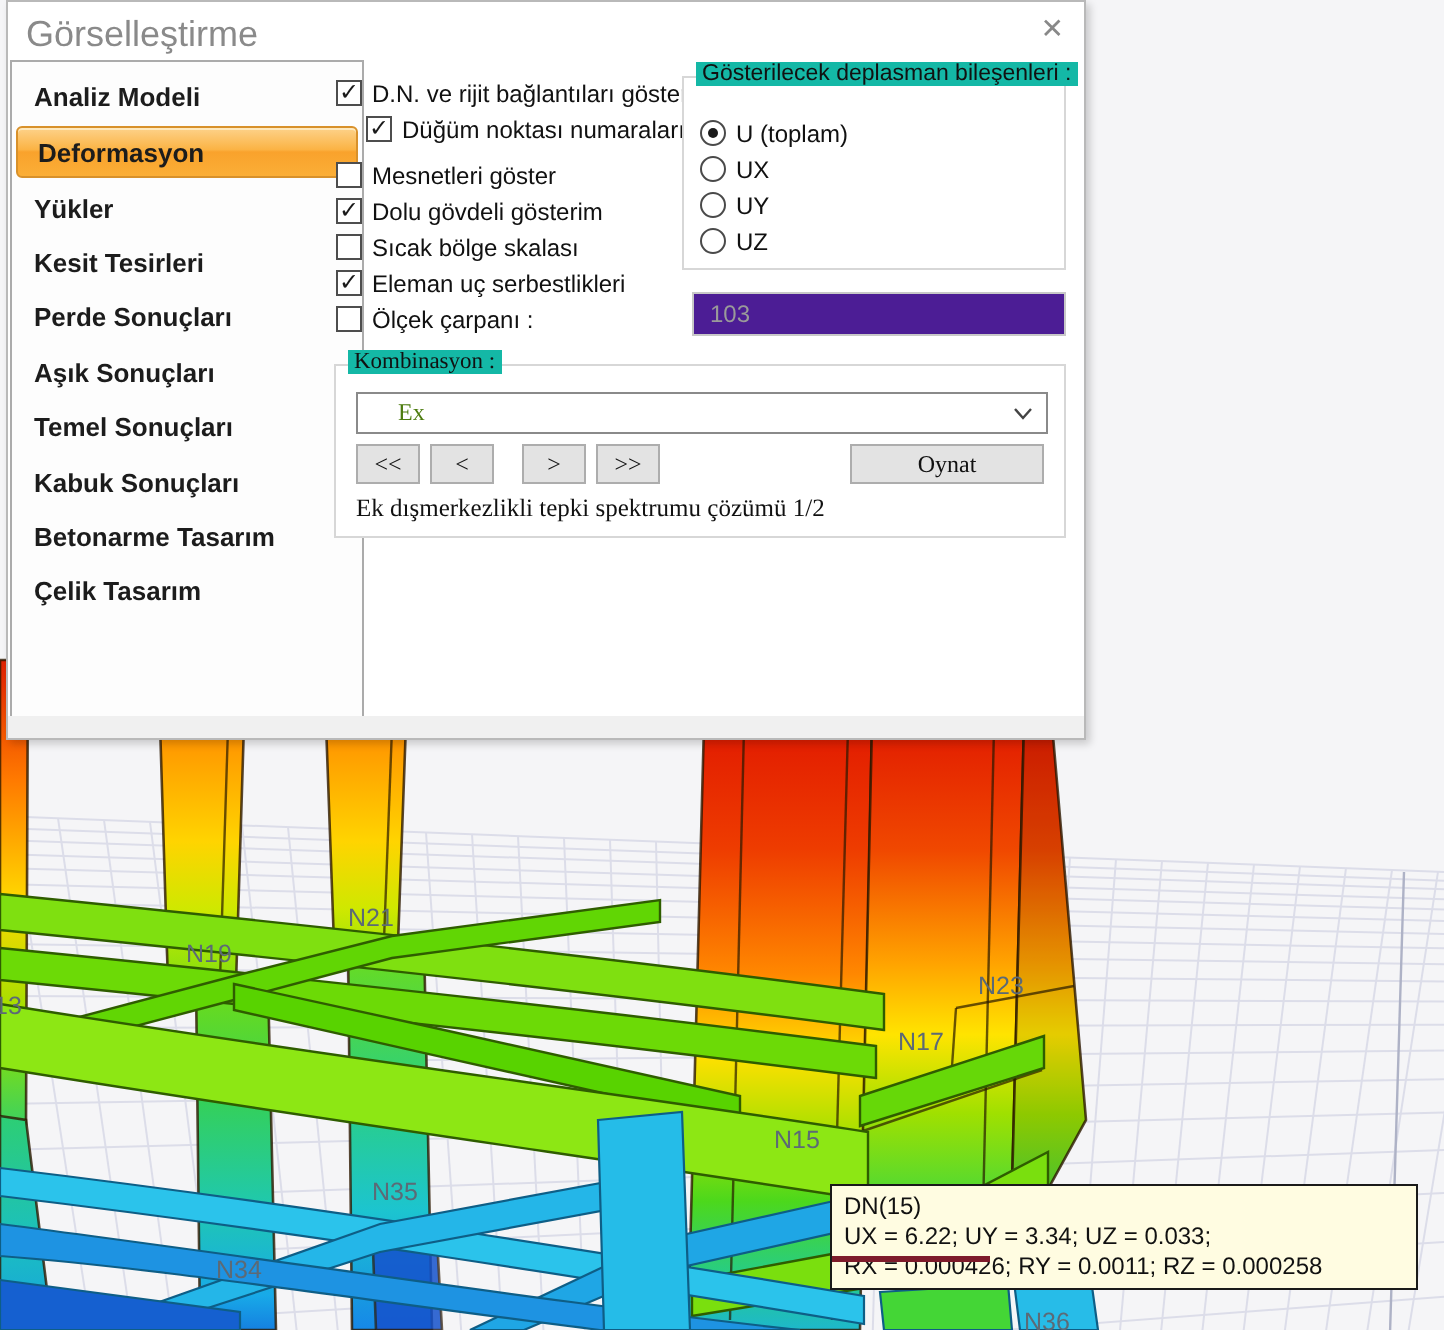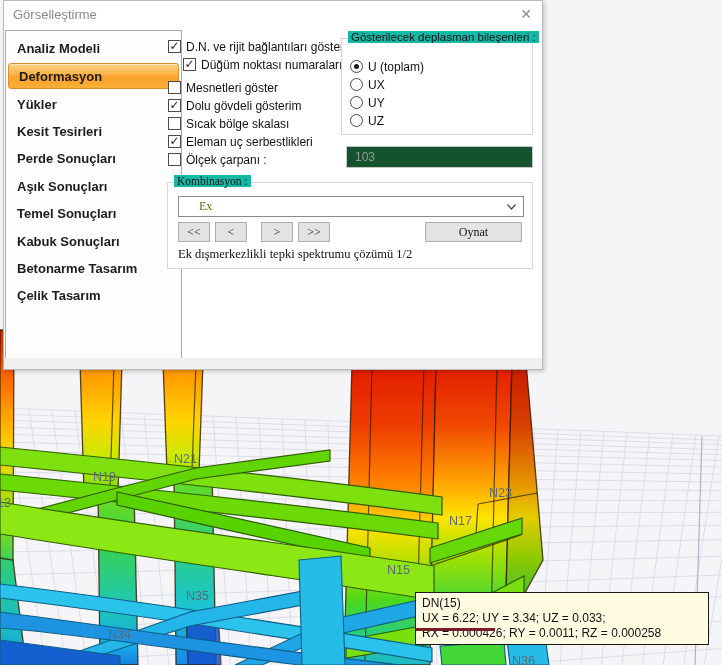--- a/index.html
+++ b/index.html
@@ -20,21 +20,21 @@
     background:#fffce1;border:1px solid #1a1a1a;box-sizing:border-box;
     font-size:12px;line-height:15px;color:#111;padding:3px 6px 0 6px;
   }
   .tooltip .redline{position:absolute;left:0;top:35px;width:79px;height:3px;background:#7e1b2b;}
   
   .dialog{
     position:absolute;left:3px;top:0;width:540px;height:370px;
     background:#ffffff;border:1px solid #b9b9b9;box-sizing:border-box;
     box-shadow:2px 2px 4px rgba(0,0,0,0.18);
   }
-  .dlg-title{position:absolute;left:9px;top:6px;font-size:13px;color:#8a8a8a;}
+  .dlg-title{position:absolute;left:9px;top:6px;font-size:18px;color:#8a8a8a;}
   .dlg-close{position:absolute;right:10px;top:4px;font-size:14px;color:#888;cursor:default;line-height:18px;}
   .dlg-footer{position:absolute;left:0;right:0;bottom:0;height:11px;background:#f0f0f0;}
   
   .sidebar{
     position:absolute;left:1px;top:29px;width:177px;height:329px;
     border:1px solid #ababab;background:#fdfdfd;box-sizing:border-box;padding-top:4px;
   }
   .side-item{
     height:27.4px;display:flex;align-items:center;padding-left:11px;
     font-size:13px;font-weight:600;color:#1c1c1c;white-space:nowrap;
@@ -62,21 +62,21 @@
     width:13px;height:13px;border:1px solid #4a4a4a;border-radius:50%;background:#fff;
     box-sizing:border-box;position:relative;flex:0 0 auto;
   }
   .radio-dot.on::after{
     content:"";position:absolute;left:3px;top:3px;width:5px;height:5px;border-radius:50%;background:#1a1a1a;
   }
   .radio-label{font-size:12px;color:#111;white-space:nowrap;}
   
   .scale-input{
     position:absolute;left:342px;top:145px;width:187px;height:22px;box-sizing:border-box;
-    border:1px solid #c8c8c8;background:#14532d;font-size:12px;color:#9a9a9a;
+    border:1px solid #c8c8c8;background:#4c1d95;font-size:12px;color:#9a9a9a;
     padding:0 0 0 8px;font-family:inherit;
   }
   
   .combo{
     position:absolute;left:10px;top:13px;width:346px;height:21px;box-sizing:border-box;
     border:1px solid #8a8a8a;background:#fff;display:flex;align-items:center;
     font-size:12px;color:#4d7c0f;padding-left:20px;
   }
   .combo .chev{margin-left:auto;margin-right:7px;width:9px;height:6px;}
   .btn{

